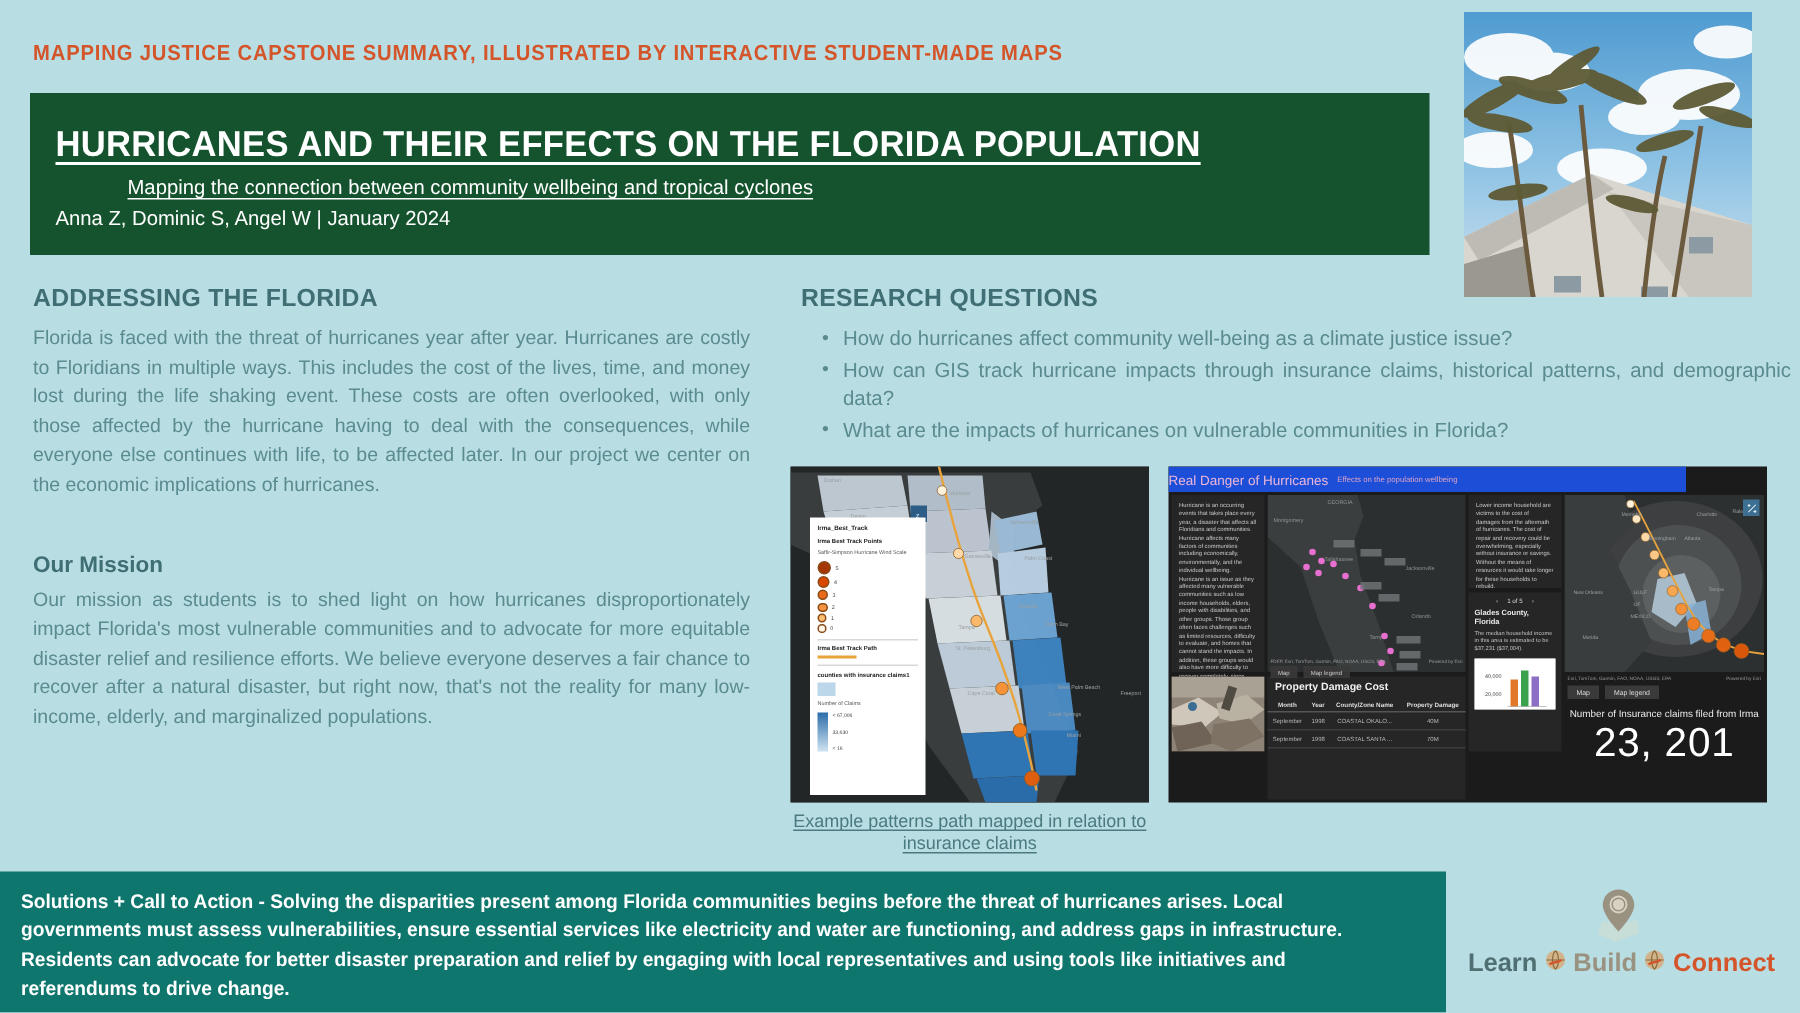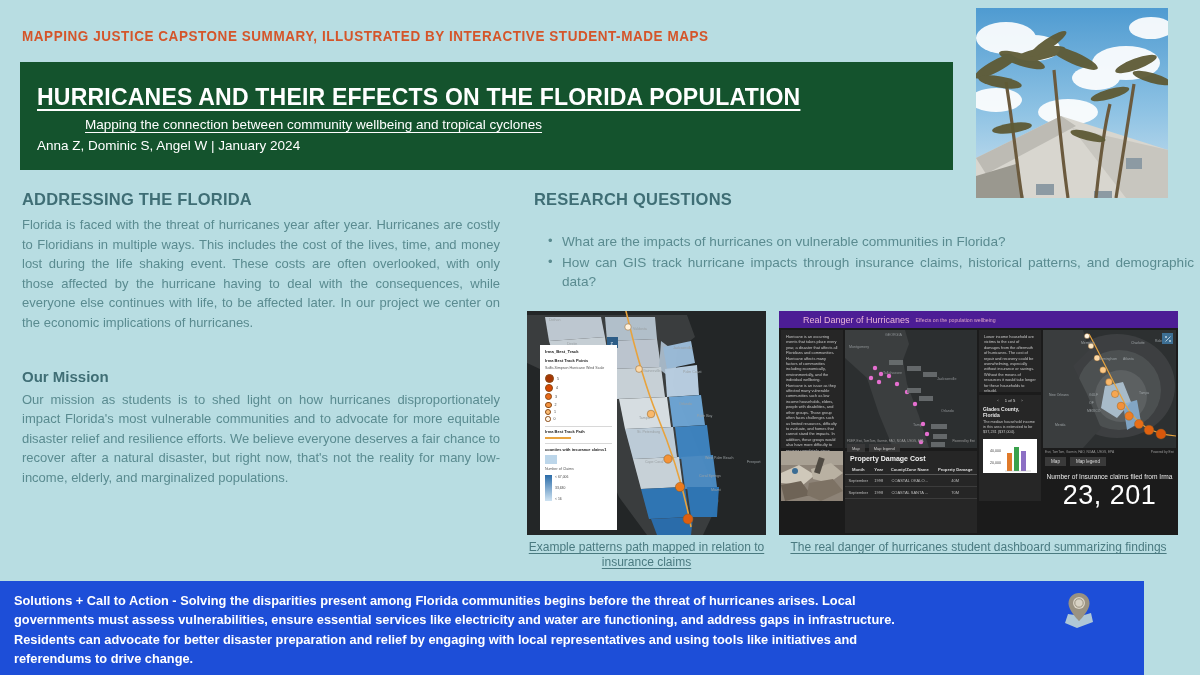--- a/index.html
+++ b/index.html
@@ -107,21 +107,21 @@
   .left-col .sec-head { margin-bottom: 6px; }
   .mission-block { margin-top: 35px; }
   .mission-block .sub-head { margin-bottom: 5px; }
 
   
   .right-col {
     position: absolute;
     left: 534px; top: 190px;
     width: 660px;
   }
-  .right-col .sec-head { margin-bottom: 23px; }
+  .right-col .sec-head { margin-bottom: 7px; }
   ul.rq {
     list-style: none;
     margin-left: 14px;
   }
   ul.rq li {
     position: relative;
     padding-left: 14px;
     font-size: 13.6px;
     line-height: 19.6px;
     color: #5a8b90;
@@ -160,22 +160,22 @@
     text-underline-offset: 2px;
     text-align: center;
   }
   .cap-left  { left: 527px; top: 540px; width: 239px; }
   .cap-right { left: 779px; top: 540px; width: 399px; }
 
   
   .footer-band {
     position: absolute;
     left: 0; top: 581px;
-    width: 1144px; height: 94px;
-    background: #1d4ed8;
+    width: 964px; height: 94px;
+    background: #0f766e;
   }
   .footer-band p {
     position: absolute;
     left: 14px; top: 10px;
     width: 922px;
     font-size: 13.2px;
     line-height: 19.4px;
     color: #ffffff;
     font-weight: bold;
     font-family: "Liberation Sans Narrow", "Liberation Sans", sans-serif;
@@ -235,24 +235,24 @@
   .lg-item span.lbl { font-size: 3.6px; color: #444; }
   .lg-dot { border-radius: 50%; border: 0.4px solid #8a4a15; }
   .lg-rule { height: 0.5px; background: #d8d8d8; margin: 4px 0 3px; }
   .lg-line { width: 26px; height: 2px; background: #e8a33d; margin-top: 2px; }
   .lg-poly { width: 12px; height: 9px; background: #bcd6ea; margin: 2px 0 3px; }
   .lg-ramp { width: 7px; height: 26px; background: linear-gradient(#2b6ca8,#cfe3f2); }
 
   
   .dash-header {
     position: absolute; left: 0; top: 0;
-    width: 399px; height: 17px;
-    background: #4c1d95;
+    width: 345px; height: 17px;
+    background: #1d4ed8;
     display: flex; align-items: center; gap: 6px;
-    padding-left: 24px;
+    padding-left: 0;
   }
   .dash-title { font-size: 9px; color: #e9b6d8; font-weight: normal; }
   .dash-sub   { font-size: 5.2px; color: #d9a2c6; }
   .dash-panel {
     position: absolute;
     background: #262626;
   }
   .panel-text {
     font-size: 3.9px; line-height: 5.4px; color: #c9c9c9;
     padding: 4px 5px;
@@ -347,22 +347,23 @@
     <div class="body-text">Florida is faced with the threat of hurricanes year after year. Hurricanes are costly to Floridians in multiple ways. This includes the cost of the lives, time, and money lost during the life shaking event. These costs are often overlooked, with only those affected by the hurricane having to deal with the consequences, while everyone else continues with life, to be affected later. In our project we center on the economic implications of hurricanes.</div>
     <div class="mission-block">
       <div class="sub-head">Our Mission</div>
       <div class="body-text">Our mission as students is to shed light on how hurricanes disproportionately impact Florida's most vulnerable communities and to advocate for more equitable disaster relief and resilience efforts. We believe everyone deserves a fair chance to recover after a natural disaster, but right now, that's not the reality for many low-income, elderly, and marginalized populations.</div>
     </div>
   </div>
 
   <div class="right-col">
     <div class="sec-head">RESEARCH QUESTIONS</div>
     <ul class="rq">
+      <li>How do hurricanes affect community well-being as a climate justice issue?</li>
+      <li>How can GIS track hurricane impacts through insurance claims, historical patterns, and demographic data?</li>
       <li>What are the impacts of hurricanes on vulnerable communities in Florida?</li>
-      <li>How can GIS track hurricane impacts through insurance claims, historical patterns, and demographic data?</li>
     </ul>
   </div>
 
   <div class="fig-map">
     <svg width="239" height="224" viewBox="0 0 239 224" style="position:absolute;left:0;top:0">
       <rect width="239" height="224" fill="#2f2f2f"></rect>
 
       <rect x="0" y="0" width="239" height="224" fill="#232627"></rect>
 
       <path d="M0,4 L160,4 L168,26 L150,40 L146,74 L160,110 L176,150 L192,190 L176,224 L120,224 L92,186 L72,140 L56,96 L30,66 L0,52 Z" fill="#3a3d3e"></path>
@@ -646,32 +647,50 @@
       <span class="mini-tab" style="font-size:4px;padding:1.5px 5px;">Map</span>
       <span class="mini-tab" style="font-size:4px;padding:1.5px 5px;">Map legend</span>
     </div>
 
     <div style="position:absolute;left:264px;top:162px;width:133px;">
       <div class="kpi-label">Number of Insurance claims filed from Irma</div>
       <div class="kpi-value">23, 201</div>
     </div>
   </div>
 
-  <div class="cap cap-right">The real danger of hurricanes student dashboard summarizing findings</div>
 
   <div class="footer-band">
     <p>Solutions + Call to Action - Solving the disparities present among Florida communities begins before the threat of hurricanes arises. Local governments must assess vulnerabilities, ensure essential services like electricity and water are functioning, and address gaps in infrastructure. Residents can advocate for better disaster preparation and relief by engaging with local representatives and using tools like initiatives and referendums to drive change.</p>
   </div>
 
   <div class="logo-wrap">
     <div class="logo-row1">
       <span style="display:inline-block;margin-right:2px;">
         <svg width="34" height="38" viewBox="0 0 34 38">
           <path d="M5,22 L2,31 L14,36 L30,30 L28,21 L18,24 Z" fill="#c9ddd6" opacity="0.85"></path>
           <path d="M16,1 C10,1 5.5,5.6 5.5,11.4 C5.5,18.4 16,29 16,29 C16,29 26.5,18.4 26.5,11.4 C26.5,5.6 22,1 16,1 Z" fill="#9a9281"></path>
           <circle cx="16" cy="11" r="6" fill="#d8d2c4"></circle>
           <circle cx="16" cy="11" r="4.2" fill="none" stroke="#9a9281" stroke-width="1"></circle>
         </svg>
       </span>
     </div>
+    <div class="logo-row2">
+      <span class="lw-learn">Learn</span>
+      <span>
+        <svg width="14" height="14" viewBox="0 0 14 14">
+          <circle cx="7" cy="7" r="6.4" fill="#d2b48c"></circle>
+          <path d="M1,7 h12 M7,0.8 C4.4,3.6 4.4,10.4 7,13.2 M7,0.8 C9.6,3.6 9.6,10.4 7,13.2" stroke="#8a6a3a" stroke-width="0.8" fill="none"></path>
+          <path d="M3,10 C5,8 8,9 11,7" stroke="#d4552a" stroke-width="1.6" fill="none"></path>
+        </svg>
+      </span>
+      <span class="lw-build">Build</span>
+      <span>
+        <svg width="14" height="14" viewBox="0 0 14 14">
+          <circle cx="7" cy="7" r="6.4" fill="#d2b48c"></circle>
+          <path d="M1,7 h12 M7,0.8 C4.4,3.6 4.4,10.4 7,13.2 M7,0.8 C9.6,3.6 9.6,10.4 7,13.2" stroke="#8a6a3a" stroke-width="0.8" fill="none"></path>
+          <path d="M3,10 C5,8 8,9 11,7" stroke="#d4552a" stroke-width="1.6" fill="none"></path>
+        </svg>
+      </span>
+      <span class="lw-connect">Connect</span>
+    </div>
   </div>
 
 </div>
 
 </body></html>

